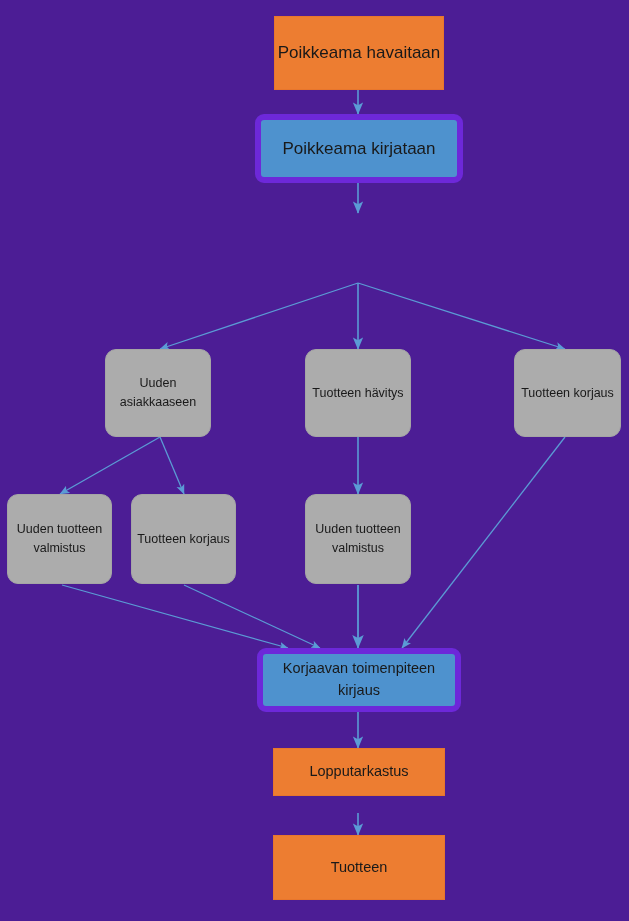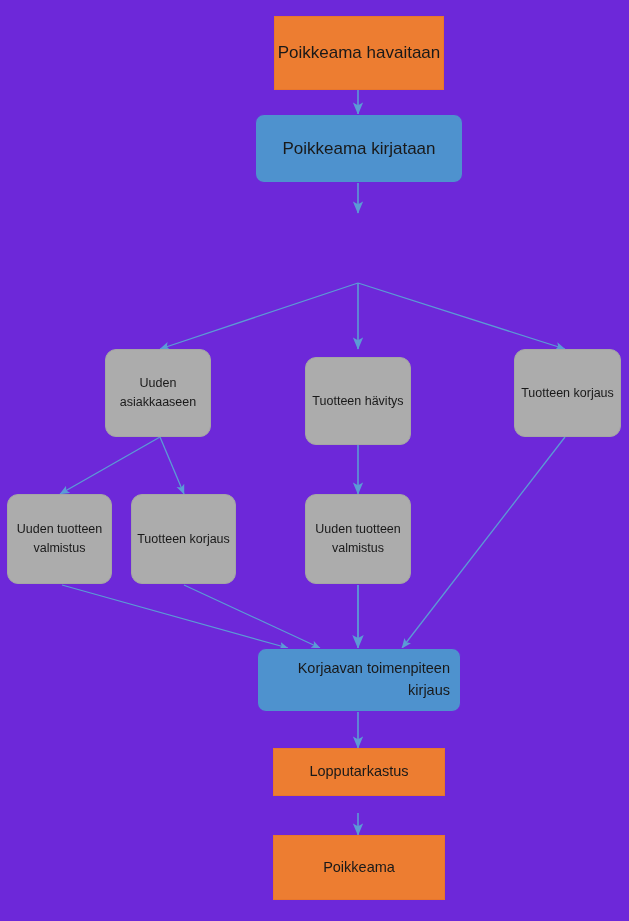--- a/index.html
+++ b/index.html
@@ -7,42 +7,42 @@
     padding: 0;
     background: #ffffff;
   }
   body {
     font-family: "Liberation Sans", sans-serif;
   }
   #canvas {
     position: relative;
     width: 629px;
     height: 921px;
-    background: #6d28d9;
+    background: #4c1d95;
     overflow: hidden;
   }
   .node {
     position: absolute;
     box-sizing: border-box;
     display: flex;
     align-items: center;
     justify-content: center;
     text-align: center;
     color: #191919;
     line-height: 1.5;
     z-index: 3;
     user-select: none;
   }
   .node-orange {
     background: #ED7D31;
     border: 1px solid #E8762C;
   }
   .node-blue {
     background: #4E92CE;
-    border: 1px solid #6d28d9;
+    border: 6px solid #6d28d9;
     border-radius: 9px;
   }
   .node-gray {
     background: #ACACAC;
     border: 1px solid #A5A5A5;
     border-radius: 11px;
   }
   .t-lg { font-size: 17px; }
   .t-md { font-size: 14.5px; }
   .t-sm { font-size: 12.5px; }
@@ -103,45 +103,45 @@
 
   <div class="node node-blue t-lg" style="left:255px; top:114px; width:208px; height:69px;">
     <span>Poikkeama kirjataan</span>
   </div>
 
 
   <div class="node node-gray t-sm" style="left:105px; top:349px; width:106px; height:88px;">
     <span>Uuden asiakkaaseen</span>
   </div>
 
-  <div class="node node-gray t-sm" style="left:305px; top:349px; width:106px; height:88px;margin-top:8px;">
+  <div class="node node-gray t-sm" style="left:305px; top:349px; width:106px; height:88px;">
     <span>Tuotteen hävitys</span>
   </div>
 
   <div class="node node-gray t-sm" style="left:514px; top:349px; width:107px; height:88px;">
     <span>Tuotteen korjaus</span>
   </div>
 
   <div class="node node-gray t-sm" style="left:7px; top:494px; width:105px; height:90px;">
     <span>Uuden tuotteen valmistus</span>
   </div>
 
   <div class="node node-gray t-sm" style="left:131px; top:494px; width:105px; height:90px;">
     <span>Tuotteen korjaus</span>
   </div>
 
   <div class="node node-gray t-sm" style="left:305px; top:494px; width:106px; height:90px;">
     <span>Uuden tuotteen valmistus</span>
   </div>
 
-  <div class="node node-blue t-md" style="left:257px; top:648px; width:204px; height:64px; padding:0 10px;text-align:right;">
+  <div class="node node-blue t-md" style="left:257px; top:648px; width:204px; height:64px; padding:0 10px;">
     <span>Korjaavan toimenpiteen kirjaus</span>
   </div>
 
   <div class="node node-orange t-md" style="left:273px; top:748px; width:172px; height:48px;">
     <span>Lopputarkastus</span>
   </div>
 
   <div class="node node-orange t-md" style="left:273px; top:835px; width:172px; height:65px;">
-    <span>Poikkeama</span>
+    <span>Tuotteen</span>
   </div>
 
 </div>
 
 </body></html>

